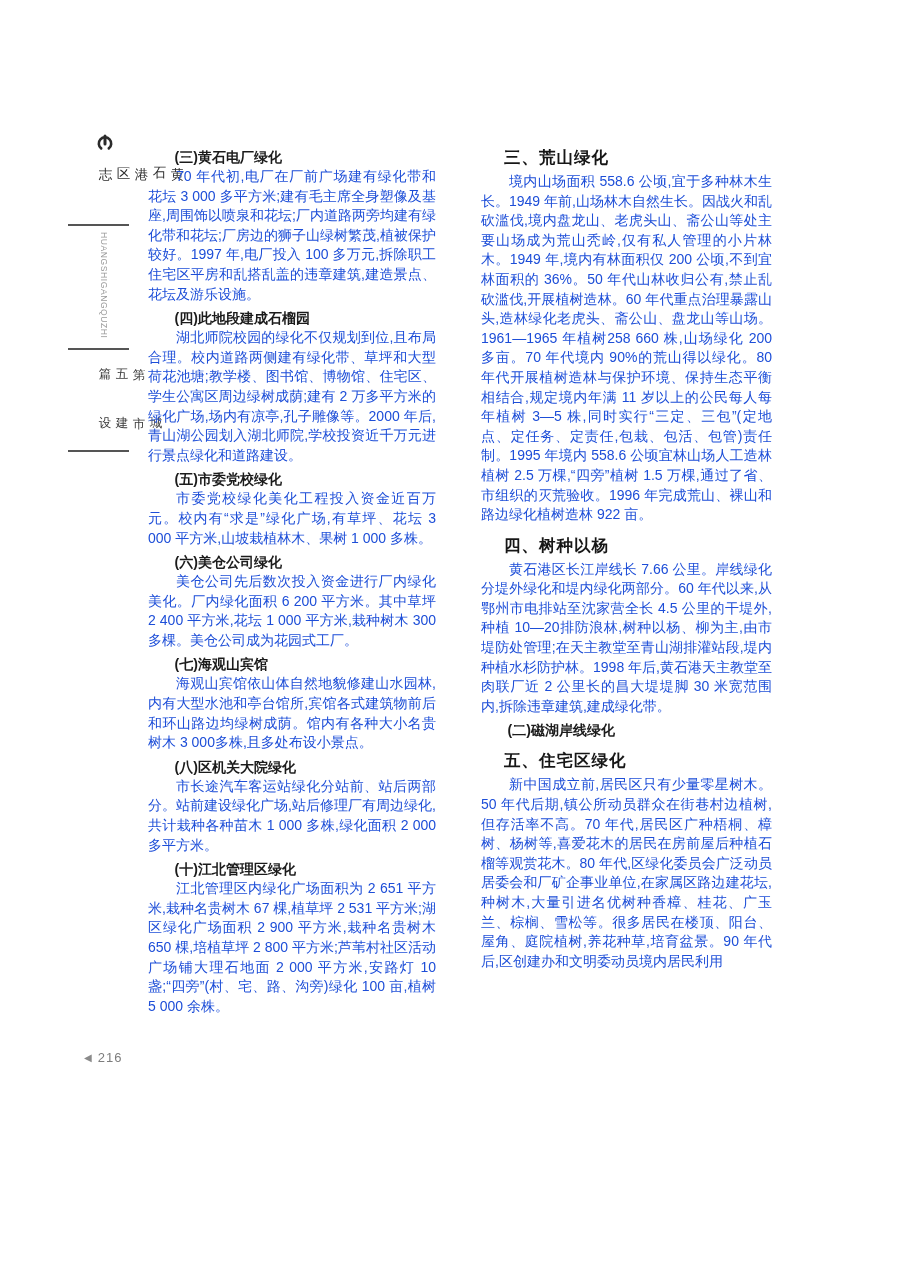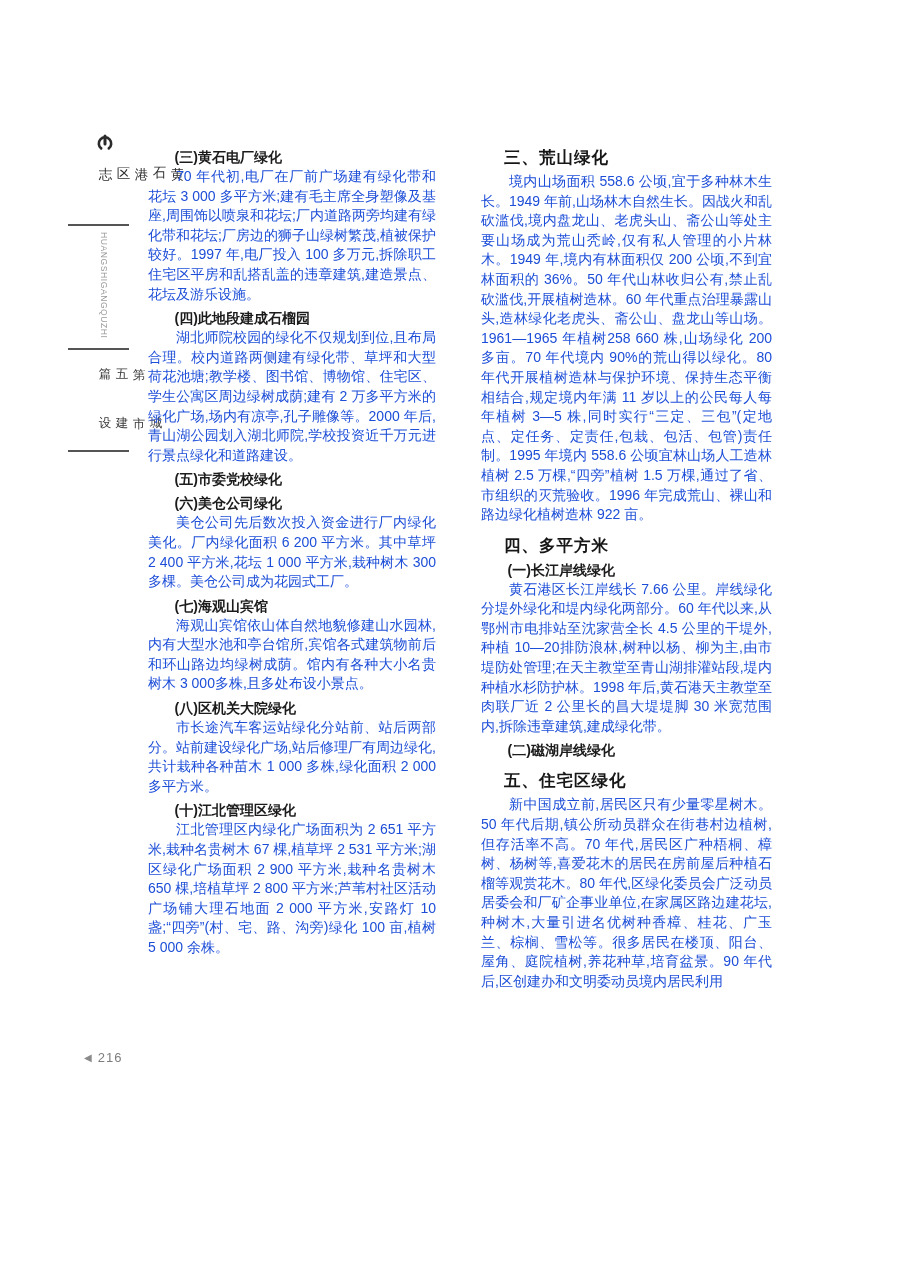--- a/index.html
+++ b/index.html
@@ -80,41 +80,41 @@
   </div>
 
   <div class="col col-left">
     <div class="h2">(三)黄石电厂绿化</div>
     <p>70 年代初,电厂在厂前广场建有绿化带和花坛 3 000 多平方米;建有毛主席全身塑像及基座,周围饰以喷泉和花坛;厂内道路两旁均建有绿化带和花坛;厂房边的狮子山绿树繁茂,植被保护较好。1997 年,电厂投入 100 多万元,拆除职工住宅区平房和乱搭乱盖的违章建筑,建造景点、花坛及游乐设施。</p>
 
     <div class="h2">(四)此地段建成石榴园</div>
     <p>湖北师院校园的绿化不仅规划到位,且布局合理。校内道路两侧建有绿化带、草坪和大型荷花池塘;教学楼、图书馆、博物馆、住宅区、学生公寓区周边绿树成荫;建有 2 万多平方米的绿化广场,场内有凉亭,孔子雕像等。2000 年后,青山湖公园划入湖北师院,学校投资近千万元进行景点绿化和道路建设。</p>
 
     <div class="h2">(五)市委党校绿化</div>
+    <p>市委党校绿化美化工程投入资金近百万元。校内有“求是”绿化广场,有草坪、花坛 3 000 平方米,山坡栽植林木、果树 1 000 多株。</p>
 
     <div class="h2">(六)美仓公司绿化</div>
     <p>美仓公司先后数次投入资金进行厂内绿化美化。厂内绿化面积 6 200 平方米。其中草坪 2 400 平方米,花坛 1 000 平方米,栽种树木 300 多棵。美仓公司成为花园式工厂。</p>
 
     <div class="h2">(七)海观山宾馆</div>
     <p>海观山宾馆依山体自然地貌修建山水园林,内有大型水池和亭台馆所,宾馆各式建筑物前后和环山路边均绿树成荫。馆内有各种大小名贵树木 3 000多株,且多处布设小景点。</p>
 
     <div class="h2">(八)区机关大院绿化</div>
 
     <p>市长途汽车客运站绿化分站前、站后两部分。站前建设绿化广场,站后修理厂有周边绿化,共计栽种各种苗木 1 000 多株,绿化面积 2 000 多平方米。</p>
 
     <div class="h2">(十)江北管理区绿化</div>
     <p>江北管理区内绿化广场面积为 2 651 平方米,栽种名贵树木 67 棵,植草坪 2 531 平方米;湖区绿化广场面积 2 900 平方米,栽种名贵树木 650 棵,培植草坪 2 800 平方米;芦苇村社区活动广场铺大理石地面 2 000 平方米,安路灯 10 盏;“四旁”(村、宅、路、沟旁)绿化 100 亩,植树 5 000 余株。</p>
   </div>
 
   <div class="col col-right">
     <div class="h1">三、荒山绿化</div>
     <p>境内山场面积 558.6 公顷,宜于多种林木生长。1949 年前,山场林木自然生长。因战火和乱砍滥伐,境内盘龙山、老虎头山、斋公山等处主要山场成为荒山秃岭,仅有私人管理的小片林木。1949 年,境内有林面积仅 200 公顷,不到宜林面积的 36%。50 年代山林收归公有,禁止乱砍滥伐,开展植树造林。60 年代重点治理暴露山头,造林绿化老虎头、斋公山、盘龙山等山场。1961—1965 年植树258 660 株,山场绿化 200 多亩。70 年代境内 90%的荒山得以绿化。80 年代开展植树造林与保护环境、保持生态平衡相结合,规定境内年满 11 岁以上的公民每人每年植树 3—5 株,同时实行“三定、三包”(定地点、定任务、定责任,包栽、包活、包管)责任制。1995 年境内 558.6 公顷宜林山场人工造林植树 2.5 万棵,“四旁”植树 1.5 万棵,通过了省、市组织的灭荒验收。1996 年完成荒山、裸山和路边绿化植树造林 922 亩。</p>
 
-    <div class="h1">四、多平方米</div>
-    <div class="h2">(一)长江岸线绿化</div>
+    <div class="h1">四、树种以杨</div>
     <p>黄石港区长江岸线长 7.66 公里。岸线绿化分堤外绿化和堤内绿化两部分。60 年代以来,从鄂州市电排站至沈家营全长 4.5 公里的干堤外,种植 10—20排防浪林,树种以杨、柳为主,由市堤防处管理;在天主教堂至青山湖排灌站段,堤内种植水杉防护林。1998 年后,黄石港天主教堂至肉联厂近 2 公里长的昌大堤堤脚 30 米宽范围内,拆除违章建筑,建成绿化带。</p>
 
     <div class="h2">(二)磁湖岸线绿化</div>
 
     <div class="h1">五、住宅区绿化</div>
     <p>新中国成立前,居民区只有少量零星树木。50 年代后期,镇公所动员群众在街巷村边植树,但存活率不高。70 年代,居民区广种梧桐、樟树、杨树等,喜爱花木的居民在房前屋后种植石榴等观赏花木。80 年代,区绿化委员会广泛动员居委会和厂矿企事业单位,在家属区路边建花坛,种树木,大量引进名优树种香樟、桂花、广玉兰、棕榈、雪松等。很多居民在楼顶、阳台、屋角、庭院植树,养花种草,培育盆景。90 年代后,区创建办和文明委动员境内居民利用</p>
   </div>
 
   <div class="pageno">
     <span class="tri">◀</span>

